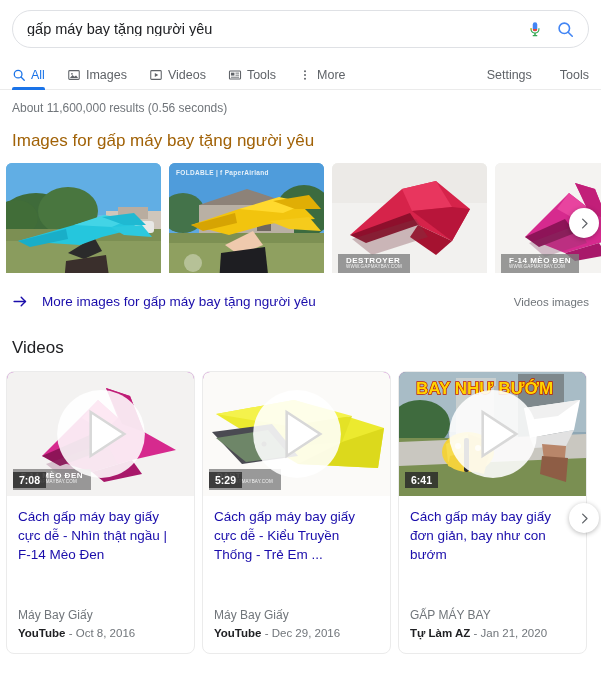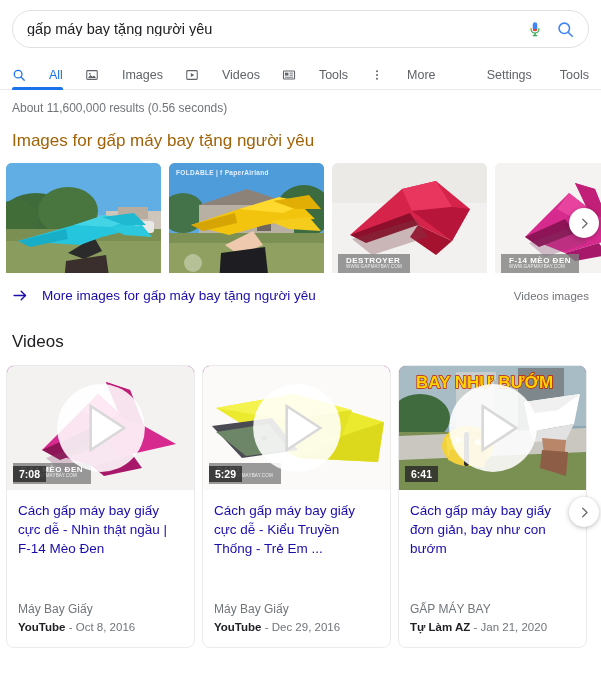--- a/index.html
+++ b/index.html
@@ -39,21 +39,21 @@
   
   .navbar {
     display: flex; align-items: flex-end;
     padding: 0 12px;
     margin-top: 10px;
     height: 32px;
     border-bottom: 1px solid #ebebeb;
   }
   .nav-tabs { display: flex; align-items: flex-end; gap: 22px; flex: 1; }
   .nav-tab {
-    display: flex; align-items: center; gap: 23px;
+    display: flex; align-items: center; gap: 5px;
     font-size: 12.5px;
     color: #5f6368;
     padding-bottom: 7px;
     position: relative;
     white-space: nowrap;
   }
   .nav-tab.active { color: #1a73e8; }
   .nav-tab.active::after {
     content: "";
     position: absolute;
@@ -129,21 +129,21 @@
     border-radius: 50%;
     background: #fff;
     box-shadow: 0 1px 5px rgba(0,0,0,.28);
     display: flex; align-items: center; justify-content: center;
     z-index: 5;
   }
   #img-next { right: 2px; top: 45px; }
 
   .more-row {
     display: flex; align-items: center;
-    padding: 14px 12px 0 12px;
+    padding: 20px 12px 0 12px;
     text-align: right;
   }
   .more-link {
     display: flex; align-items: center; gap: 13px;
     font-size: 13.5px;
     color: #1a0dab;
     flex: 1;
   }
   .report { font-size: 11.5px; color: #70757a; }
 

